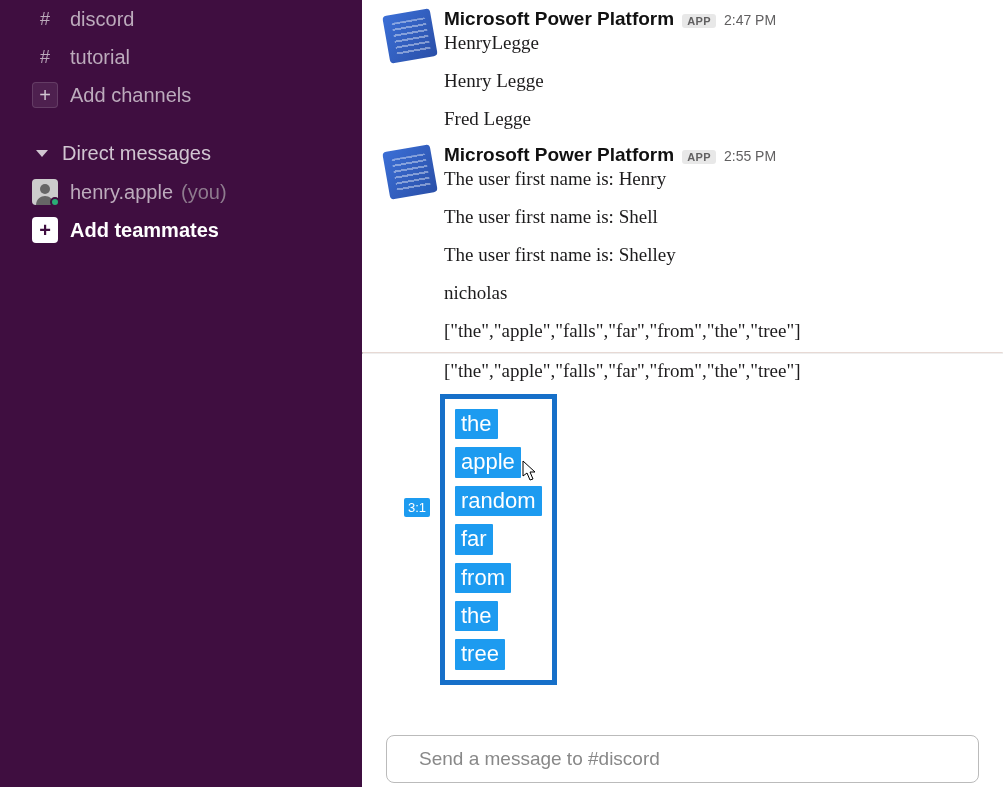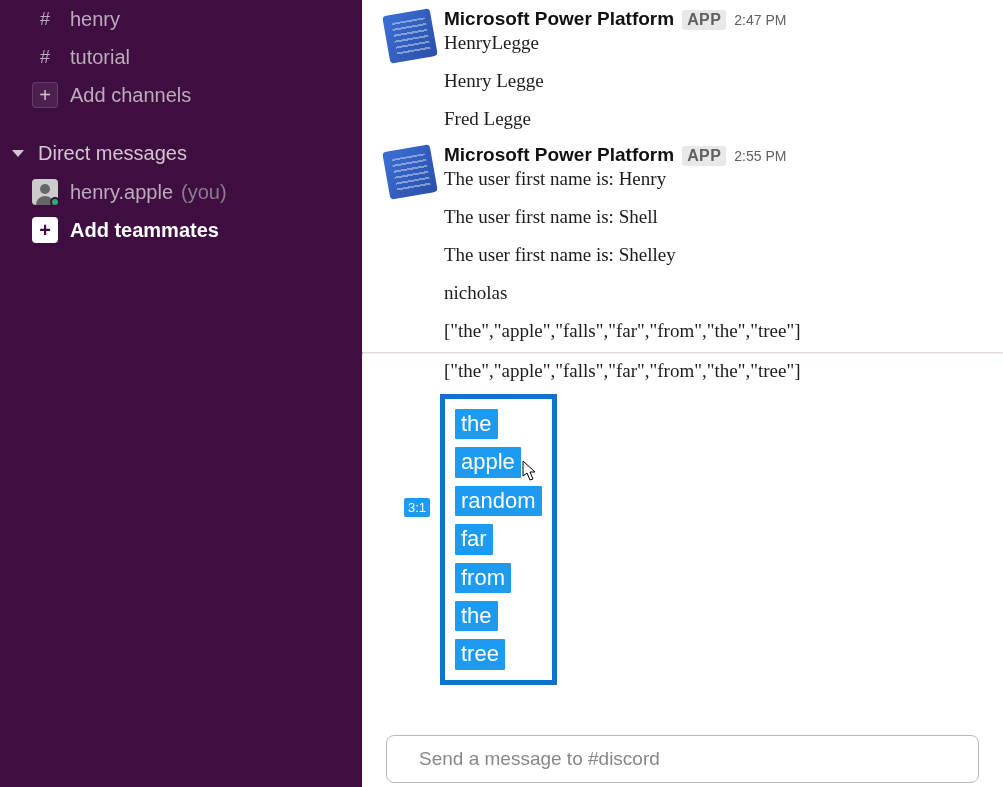--- a/index.html
+++ b/index.html
@@ -34,21 +34,21 @@
   }
   .hash-icon::before { content: "#"; color: #BCABBC; font-weight: 500; }
   .plus-box { border: 1px solid #BCABBC33; background: rgba(255,255,255,0.08); border-radius: 4px; }
   .plus-box::before { content: "+"; color: #D1C6D1; font-weight: 400; font-size: 20px; line-height: 1; }
   .plus-box-bold { background: #FFFFFF; color: #3F0E40; border-radius: 4px; font-weight:700;}
   .plus-box-bold::before { content: "+"; color: #3F0E40; font-weight: 700; font-size: 20px; line-height: 1; }
 
   .sb-section-header {
     display: flex;
     align-items: center;
-    padding: 8px 16px 8px 12px;
+    padding: 8px 16px 8px 36px;
     margin-top: 20px;
     cursor: pointer;
     color: #D1C6D1;
   }
   .caret-down {
     width: 0; height: 0;
     border-left: 6px solid transparent;
     border-right: 6px solid transparent;
     border-top: 7px solid #D1C6D1;
     margin-right: 14px;
@@ -110,21 +110,21 @@
     inset:8px 6px 6px 8px;
     background: repeating-linear-gradient( #ffffff66 0 2px, transparent 2px 6px);
     border-radius:2px;
   }
   .msg-body { flex: 1; font-size: 19px; color: #1D1C1D; }
   .msg-header { display: flex; align-items: baseline; gap: 8px; margin-bottom: 2px; }
   .msg-sender { font-weight: 800; color:#111; font-size: 19px; }
   .app-badge {
     background: #E8E8E8;
     color: #616061;
-    font-size: 16px;
+    font-size: 11px;
     font-weight: 700;
     padding: 1px 5px;
     border-radius: 3px;
     letter-spacing: 0.4px;
     text-align: center;
   }
   .msg-time { color: #616061; font-size: 14px; }
   .msg-line { padding: 8px 0; color:#1D1C1D;font-family:Liberation Serif, serif; }
 
   .divider-line {
@@ -178,21 +178,21 @@
     font-size: 19px;
     background: #FFFFFF;
   }
 </style>
 </head>
 <body>
 
 <div class="sidebar">
   <div class="sb-item">
     <span class="sb-icon-box hash-icon"></span>
-    <span>henry</span>
+    <span>discord</span>
   </div>
   <div class="sb-item">
     <span class="sb-icon-box hash-icon"></span>
     <span>tutorial</span>
   </div>
   <div class="sb-item">
     <span class="sb-icon-box plus-box"></span>
     <span>Add channels</span>
   </div>
 

